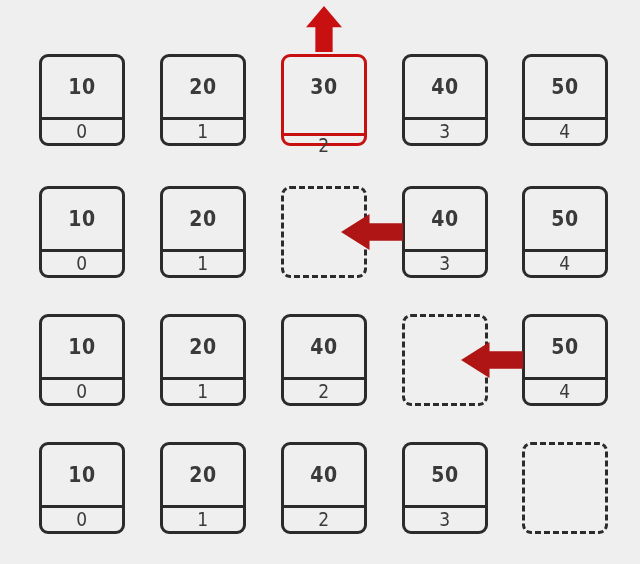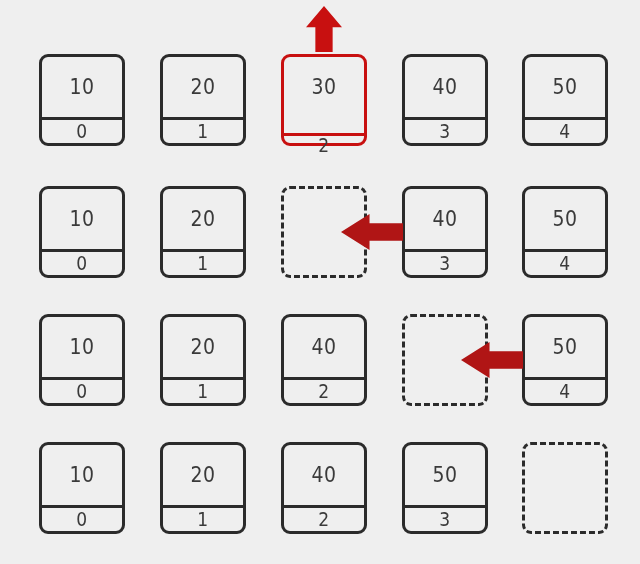--- a/index.html
+++ b/index.html
@@ -58,20 +58,21 @@
 
   .cell-value {
     flex: 0 0 60px;
     display: flex;
     align-items: center;
     justify-content: center;
     font-size: 21px;
     color: #3a3a3a;
     line-height: 1;
     letter-spacing: 0.5px;
+    font-weight: bold;
   }
 
   .cell-index {
     flex: 1 1 auto;
     display: flex;
     align-items: center;
     justify-content: center;
     font-size: 19px;
     color: #3a3a3a;
     line-height: 1;

